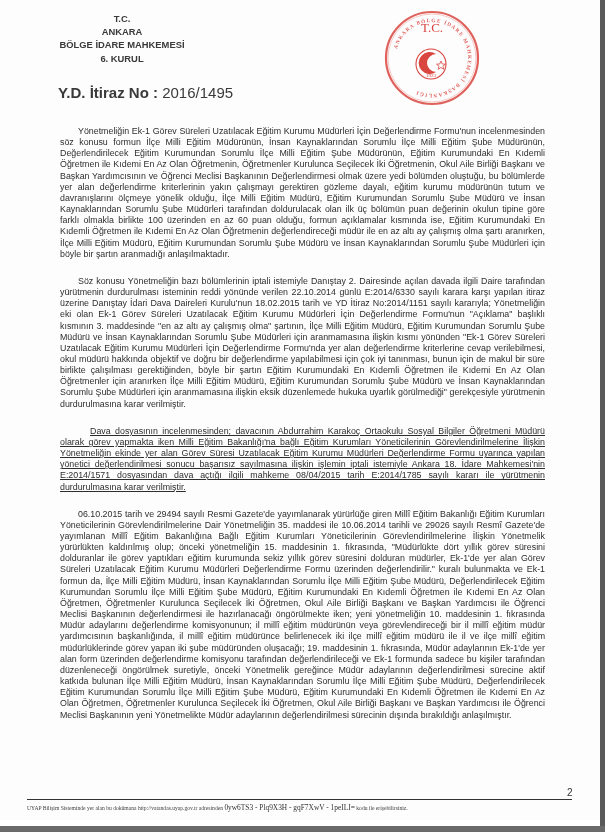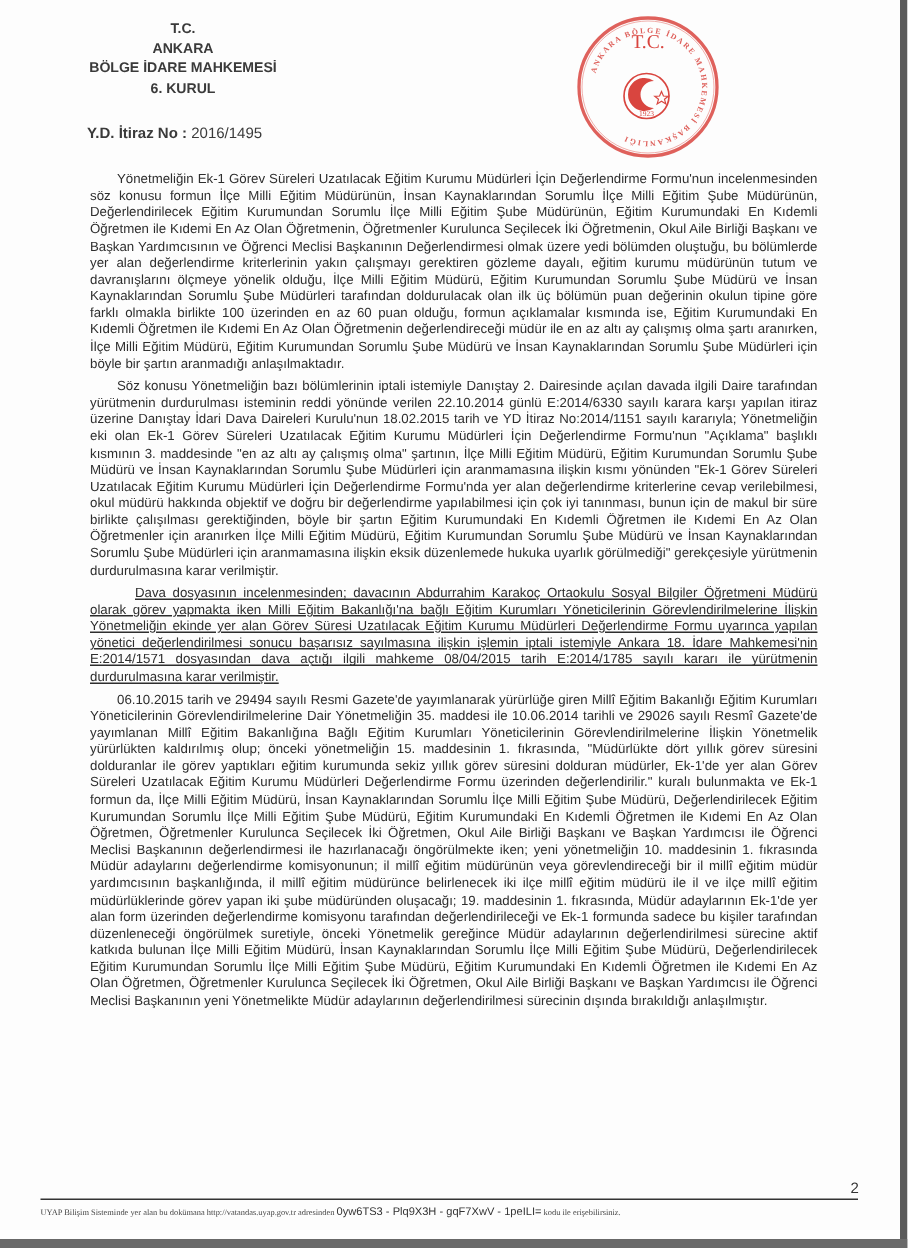--- a/index.html
+++ b/index.html
@@ -6,33 +6,33 @@
   body {
     width: 605px; height: 832px; overflow: hidden;
     background: #ffffff; position: relative;
     font-family: "Liberation Sans", sans-serif; color: #2a2a2a;
   }
   .page { position: absolute; left: 0; top: 0; width: 600px; height: 820px; background: #fdfdfd; }
   .edge-right { position: absolute; right: 0; top: 0; width: 5px; height: 832px; background: #5a5a5a; }
   .edge-bottom { position: absolute; left: 0; bottom: 0; width: 605px; height: 6px; background: #6a6a6a; }
 
   .header { position: absolute; left: 52px; top: 12px; width: 140px; text-align: center; font-size: 9.4px; font-weight: bold; line-height: 13.2px; color: #3a3a3a; }
-  .case-no { position: absolute; left: 58px; top: 84px; font-size: 10px; color: #3a3a3a; }
+  .case-no { position: absolute; left: 58px; top: 84px; font-size: 15px; color: #3a3a3a; }
   .case-no .label { font-weight: bold; }
 
   .stamp { position: absolute; left: 378px; top: 8px; width: 108px; height: 100px; }
 
   .body { position: absolute; left: 60px; top: 110px; width: 485px; font-size: 8.85px; line-height: 11.15px; text-align: justify; color: #2e2e2e; }
-  .body p { margin: 4px 0 1px 0; text-indent: 18px; }
+  .body p { margin: 16px 0 1px 0; text-indent: 18px; }
   .body p.wide-indent { text-indent: 30px; text-decoration: underline; }
 
   .page-num { position: absolute; left: 567px; top: 787px; font-size: 10px; color: #333; }
   .footer-rule { position: absolute; left: 27px; top: 799px; width: 545px; height: 1px; background: #333; }
   .footer { position: absolute; left: 27px; top: 803px; width: 550px; font-family: "Liberation Serif", serif; font-size: 5.6px; color: #444; white-space: nowrap; }
-  .footer .code { font-family: Liberation Sans, sans-serif; font-size: 7.4px; color: #333; text-align: right; }
+  .footer .code { font-family: Liberation Serif, serif; font-size: 7.4px; color: #333; text-align: right; }
 </style>
 </head>
 <body>
 
 <div class="page">
 
   <div class="header">
     <div>T.C.</div>
     <div>ANKARA</div>
     <div>BÖLGE İDARE MAHKEMESİ</div>

